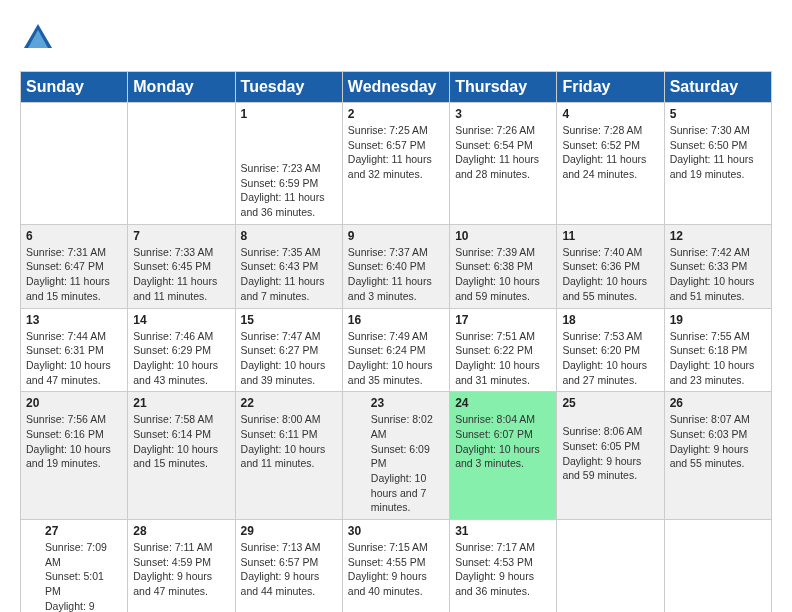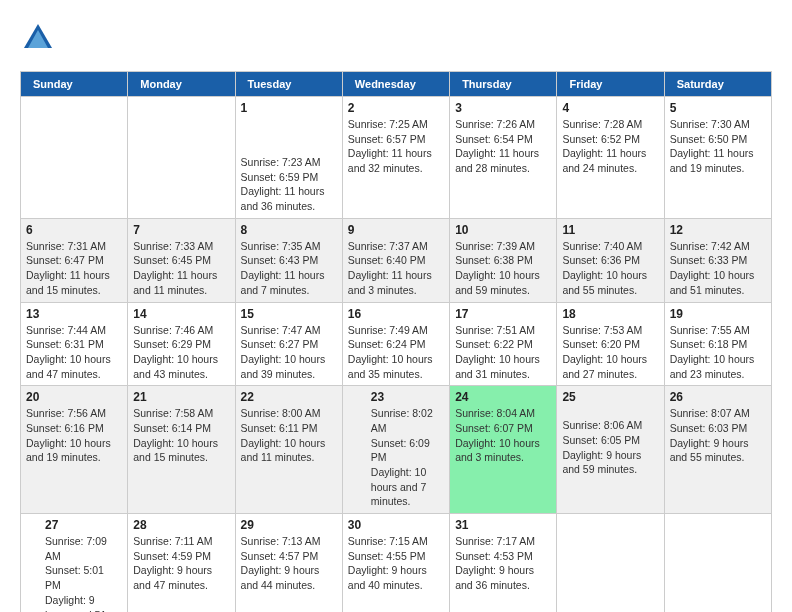--- a/index.html
+++ b/index.html
@@ -45,23 +45,23 @@
       color: #444;
     }
     table {
       width: 100%;
       border-collapse: collapse;
       font-size: 11px;
     }
     thead th {
       background-color: #1a5fa8;
       color: #fff;
-      padding: 6px 12px;
+      padding: 6px 5px;
       text-align: left;
-      font-size: 11px;
+      font-size: 16px;
       font-weight: bold;
       border: 1px solid #ccc;
     }
     td {
       border: 1px solid #ccc;
       padding: 4px 5px;
       vertical-align: top;
       height: 80px;
       width: 14.28%;
     }
@@ -295,21 +295,21 @@
         </td>
         <td style="background-color: rgb(255, 255, 255);">
           <span class="day-num">28</span>
           <div class="day-info" style="white-space: pre-line;">Sunrise: 7:11 AM
 Sunset: 4:59 PM
 Daylight: 9 hours and 47 minutes.</div>
         </td>
         <td style="background-color: rgb(255, 255, 255);">
           <span class="day-num">29</span>
           <div class="day-info" style="white-space: pre-line;">Sunrise: 7:13 AM
-Sunset: 4:57 PM
+Sunset: 6:57 PM
 Daylight: 9 hours and 44 minutes.</div>
         </td>
         <td style="background-color: rgb(255, 255, 255);">
           <span class="day-num">30</span>
           <div class="day-info" style="white-space: pre-line;">Sunrise: 7:15 AM
 Sunset: 4:55 PM
 Daylight: 9 hours and 40 minutes.</div>
         </td>
         <td style="background-color: rgb(255, 255, 255);">
           <span class="day-num">31</span>

